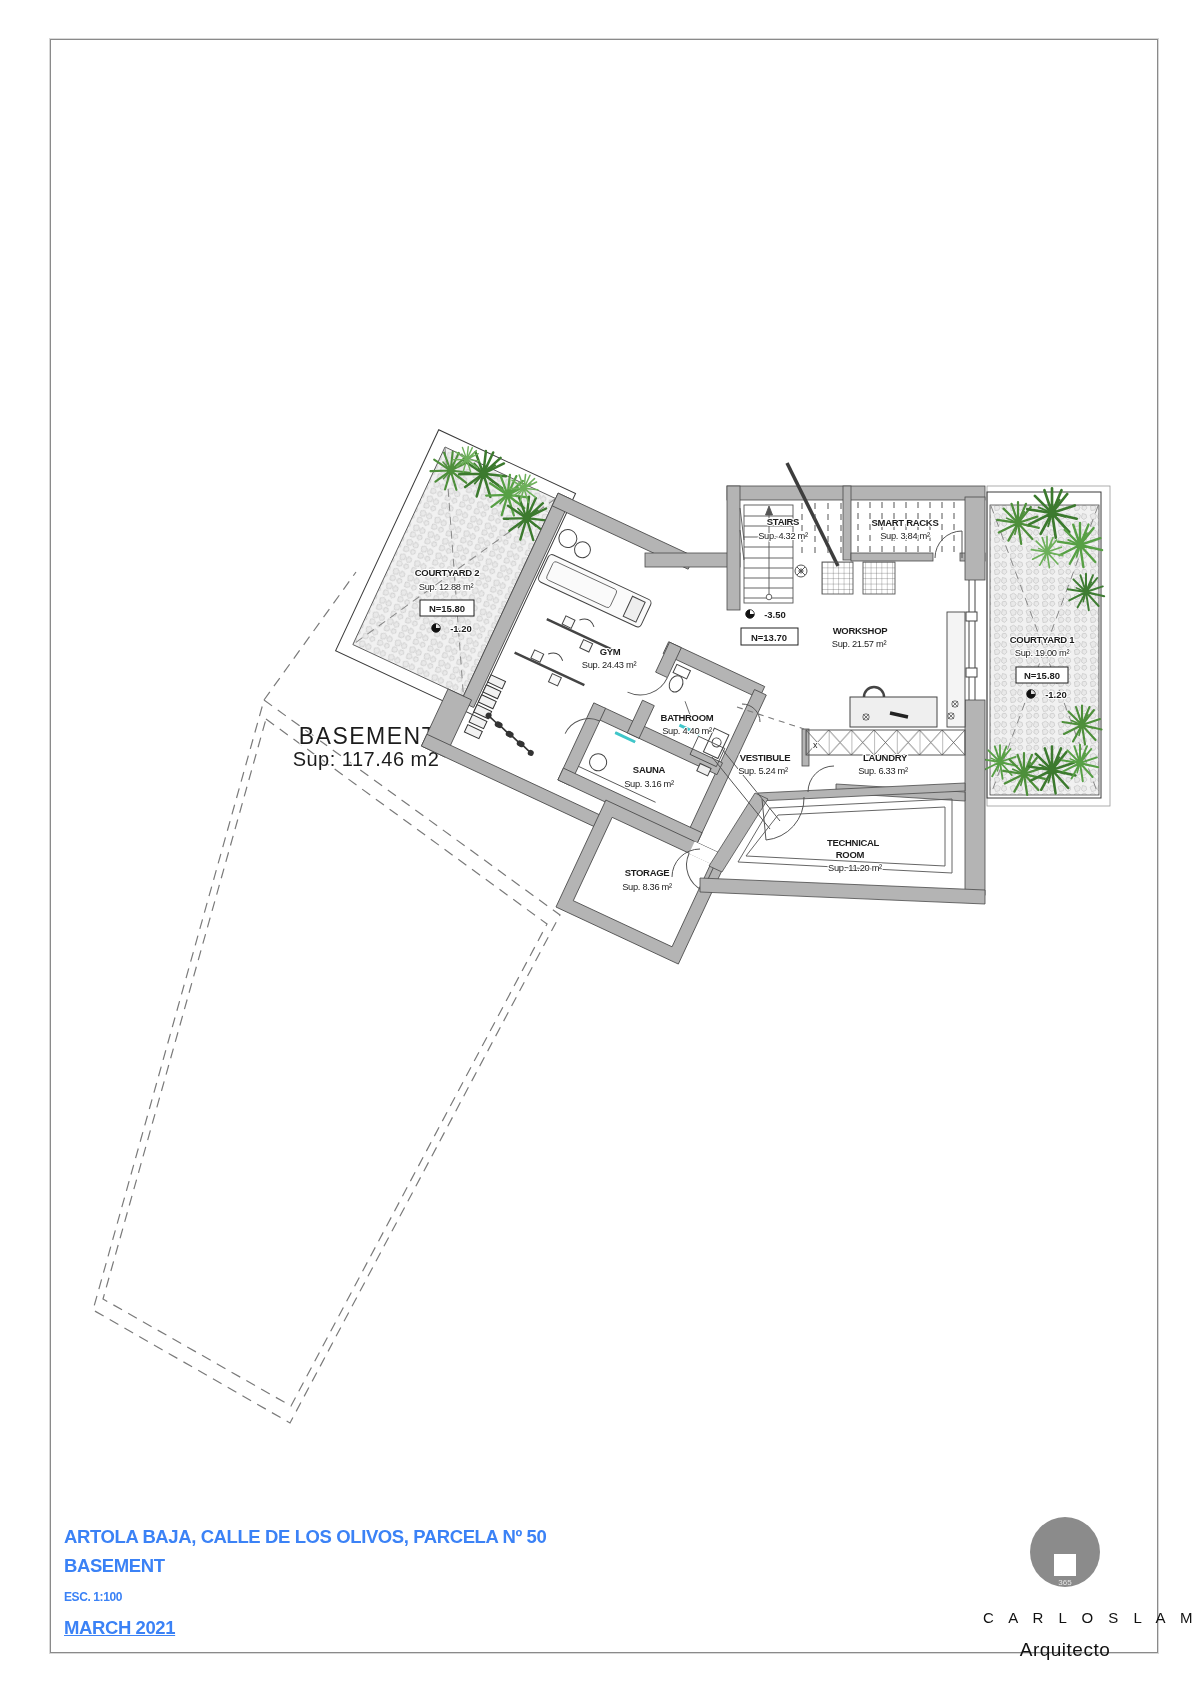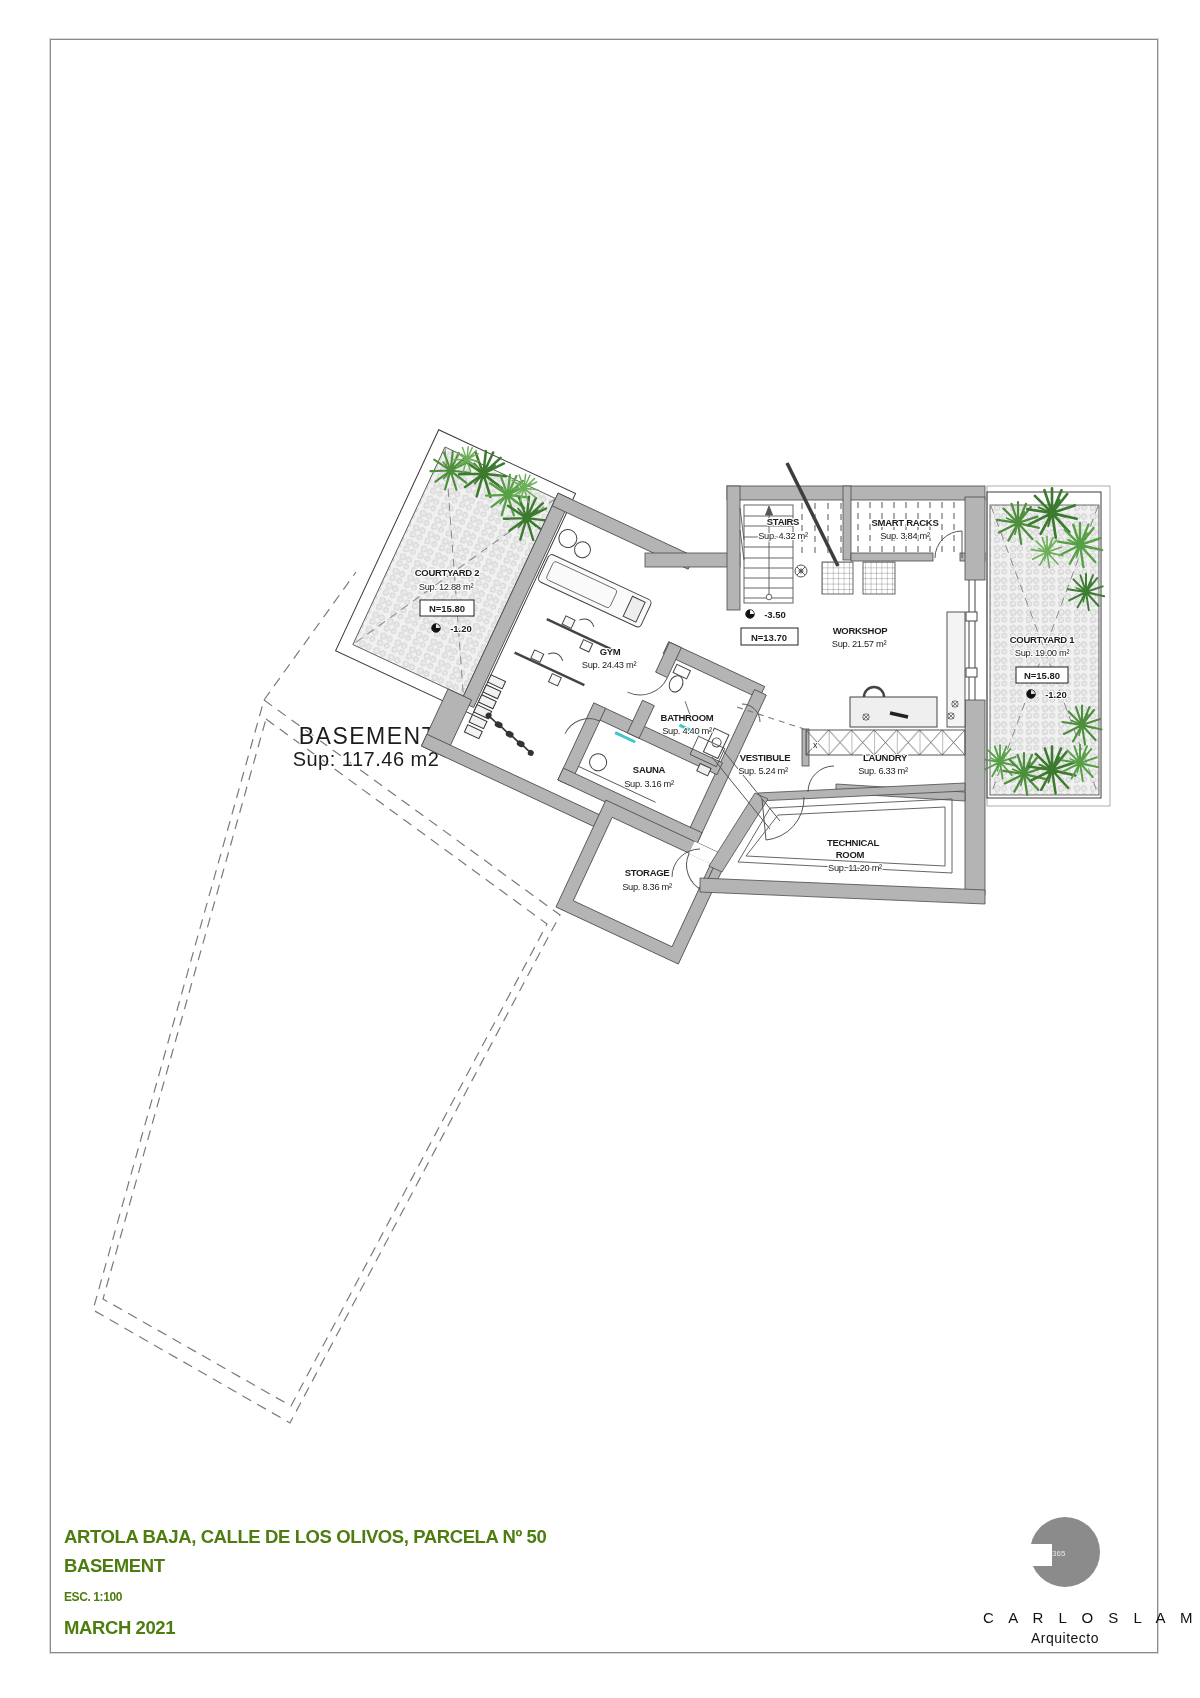--- a/index.html
+++ b/index.html
@@ -8,32 +8,32 @@
   .frame{position:absolute;left:50px;top:39px;width:1106px;height:1612px;
          border:1.6px solid #8a8a8a;box-shadow:0 0 0 1px #d8d8d8;}
   svg{position:absolute;left:0;top:0;}
   svg text{fill:#1c1c1c;font-family:"Liberation Sans", sans-serif;
            paint-order:stroke;stroke:#ffffff;stroke-width:2.2px;stroke-linejoin:round;}
   .rlabel{font-size:9.5px;font-weight:700;letter-spacing:-0.3px;text-anchor:middle;}
   .rarea{font-size:9.3px;font-weight:400;letter-spacing:-0.3px;text-anchor:middle;}
   .lvltxt{font-size:9.5px;font-weight:700;text-anchor:middle;}
   .bigt{font-size:23px;font-weight:400;letter-spacing:1.5px;text-anchor:middle;}
   .bigt2{font-size:20px;font-weight:400;letter-spacing:0.5px;text-anchor:middle;}
-  .titleblock{position:absolute;left:64px;top:1526px;color:#4d7c0f;}
+  .titleblock{position:absolute;left:64px;top:1526px;color:#3b82f6;}
   .titleblock .t1{font-size:18.5px;font-weight:700;letter-spacing:-0.4px;margin-bottom:7px;}
   .titleblock .t2{font-size:18.5px;font-weight:700;letter-spacing:-0.4px;margin-bottom:13px;}
   .titleblock .t3{font-size:12px;font-weight:700;letter-spacing:-0.4px;margin-bottom:13px;}
-  .titleblock .t4{font-size:18.5px;font-weight:700;letter-spacing:-0.4px;}
+  .titleblock .t4{font-size:18.5px;font-weight:700;letter-spacing:-0.4px;text-decoration:underline;}
   .logo{position:absolute;left:983px;top:1517px;width:164px;text-align:center;color:#111;}
   .logo-circle{width:70px;height:70px;border-radius:50%;background:#8b8b8b;margin:0 auto;
-               display:flex;flex-direction:row;align-items:center;justify-content:flex-start;}
+               display:flex;flex-direction:column;align-items:center;justify-content:flex-end;}
   .logo-square{width:22px;height:22px;background:#ffffff;margin-top:6px;}
   .logo-365{font-size:8px;color:#e6e6e6;margin-top:3px;line-height:1;}
   .logo-name{margin-top:22px;font-size:15px;letter-spacing:5.5px;white-space:nowrap;}
-  .logo-sub{margin-top:4px;font-size:14px;letter-spacing:0.5px;text-align:center;}
+  .logo-sub{margin-top:13px;font-size:19px;letter-spacing:0.5px;text-align:center;}
 </style>
 </head>
 <body>
 
 <div class="page">
   <div class="frame"></div>
 
   <svg width="1200" height="1698" viewBox="0 0 1200 1698">
     <defs>
       <pattern id="peb" width="16" height="16" patternUnits="userSpaceOnUse">

